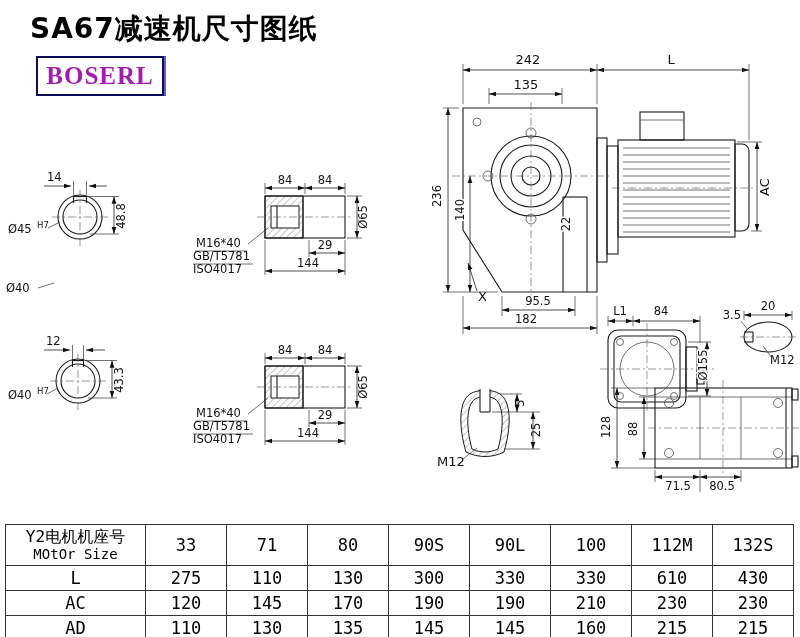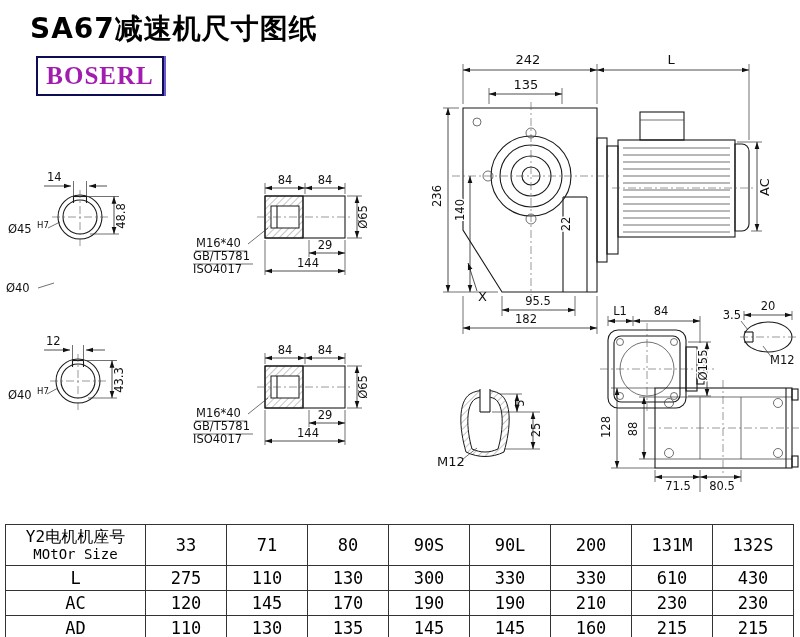--- a/index.html
+++ b/index.html
@@ -404,22 +404,22 @@
         <tr class="hdr">
       <td class="hdr-first">
         <div>Y2电机机座号</div>
         <div class="hdr-sub">MOtOr Size</div>
       </td>
       <td>33</td>
       <td>71</td>
       <td>80</td>
       <td>90S</td>
       <td>90L</td>
-      <td>200</td>
-      <td>131M</td>
+      <td>100</td>
+      <td>112M</td>
       <td>132S</td>
     </tr>
     <tr>
       <td>L</td>
       <td>275</td>
       <td>110</td>
       <td>130</td>
       <td>300</td>
       <td>330</td>
       <td>330</td>

